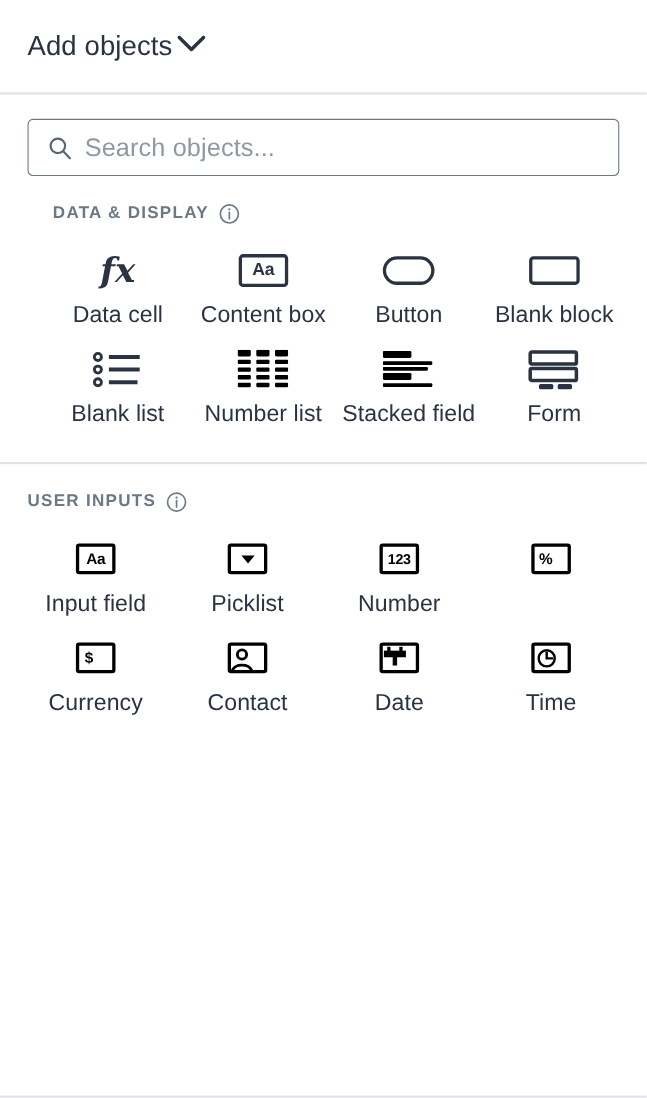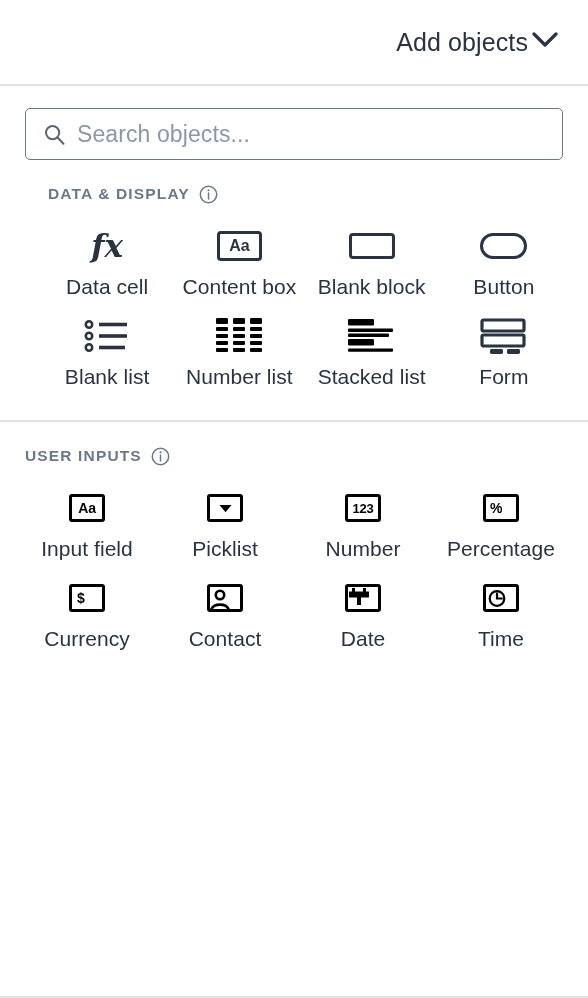--- a/index.html
+++ b/index.html
@@ -23,21 +23,21 @@
     box-sizing: border-box;
     border-bottom: 2px solid #dfe3e8;
   }
 
   
   .panel-header {
     height: 86px;
     min-height: 86px;
     display: flex;
     align-items: center;
-    justify-content: flex-end;
+    justify-content: flex-start;
     padding: 0 26px 0 25px;
     border-bottom: 2px solid #dfe3e8;
     box-sizing: border-box;
   }
   .panel-title {
     font-size: 25px;
     color: #2a3342;
     letter-spacing: 0.1px;
   }
   .chevron-btn {
@@ -238,30 +238,30 @@
         <div class="tile-icon">
           <div class="box-aa">
               <span>Aa</span>
             </div>
         </div>
         <div class="tile-label">Content box</div>
       </div>
 
       <div class="tile">
         <div class="tile-icon">
+          <div class="pill"></div>
+        </div>
+        <div class="tile-label">Button</div>
+      </div>
+
+      <div class="tile">
+        <div class="tile-icon">
           <div class="blank-rect"></div>
         </div>
         <div class="tile-label">Blank block</div>
-      </div>
-
-      <div class="tile">
-        <div class="tile-icon">
-          <div class="pill"></div>
-        </div>
-        <div class="tile-label">Button</div>
       </div>
 
       <div class="tile">
         <div class="tile-icon">
           <svg width="48" height="34" viewBox="0 0 48 34">
             <g fill="none" stroke="#2a3342" stroke-width="2.6">
               <circle cx="6" cy="5.5" r="3.2"></circle>
               <circle cx="6" cy="17" r="3.2"></circle>
               <circle cx="6" cy="28.5" r="3.2"></circle>
             </g>
@@ -309,21 +309,21 @@
           <svg width="48" height="34" viewBox="0 0 48 34">
             <g fill="#000">
               <rect x="0" y="0" width="26" height="6.5" rx="1.3"></rect>
               <rect x="0" y="9.5" width="45" height="3.4" rx="1"></rect>
               <rect x="0" y="14.6" width="41" height="3.4" rx="1"></rect>
               <rect x="0" y="20" width="26" height="6.5" rx="1.3"></rect>
               <rect x="0" y="29.4" width="45" height="3.4" rx="1"></rect>
             </g>
           </svg>
         </div>
-        <div class="tile-label">Stacked list</div>
+        <div class="tile-label">Stacked field</div>
       </div>
 
       <div class="tile">
         <div class="tile-icon">
           <svg width="48" height="36" viewBox="0 0 48 36">
             <g fill="none" stroke="#2a3342" stroke-width="3.2">
               <rect x="2" y="2" width="42" height="11" rx="1.5"></rect>
               <rect x="2" y="17" width="42" height="11" rx="1.5"></rect>
             </g>
             <g fill="#2a3342">
@@ -382,21 +382,20 @@
         </div>
         <div class="tile-label">Number</div>
       </div>
 
       <div class="tile">
         <div class="tile-icon">
           <div class="small-box" style="justify-content:flex-start;padding-left:4px;">
             <span class="gl">%</span>
           </div>
         </div>
-        <div class="tile-label">Percentage</div>
       </div>
 
       <div class="tile">
         <div class="tile-icon">
           <div class="small-box" style="justify-content:flex-start;padding-left:5px;">
             <span class="gl">$</span>
           </div>
         </div>
         <div class="tile-label">Currency</div>
       </div>

